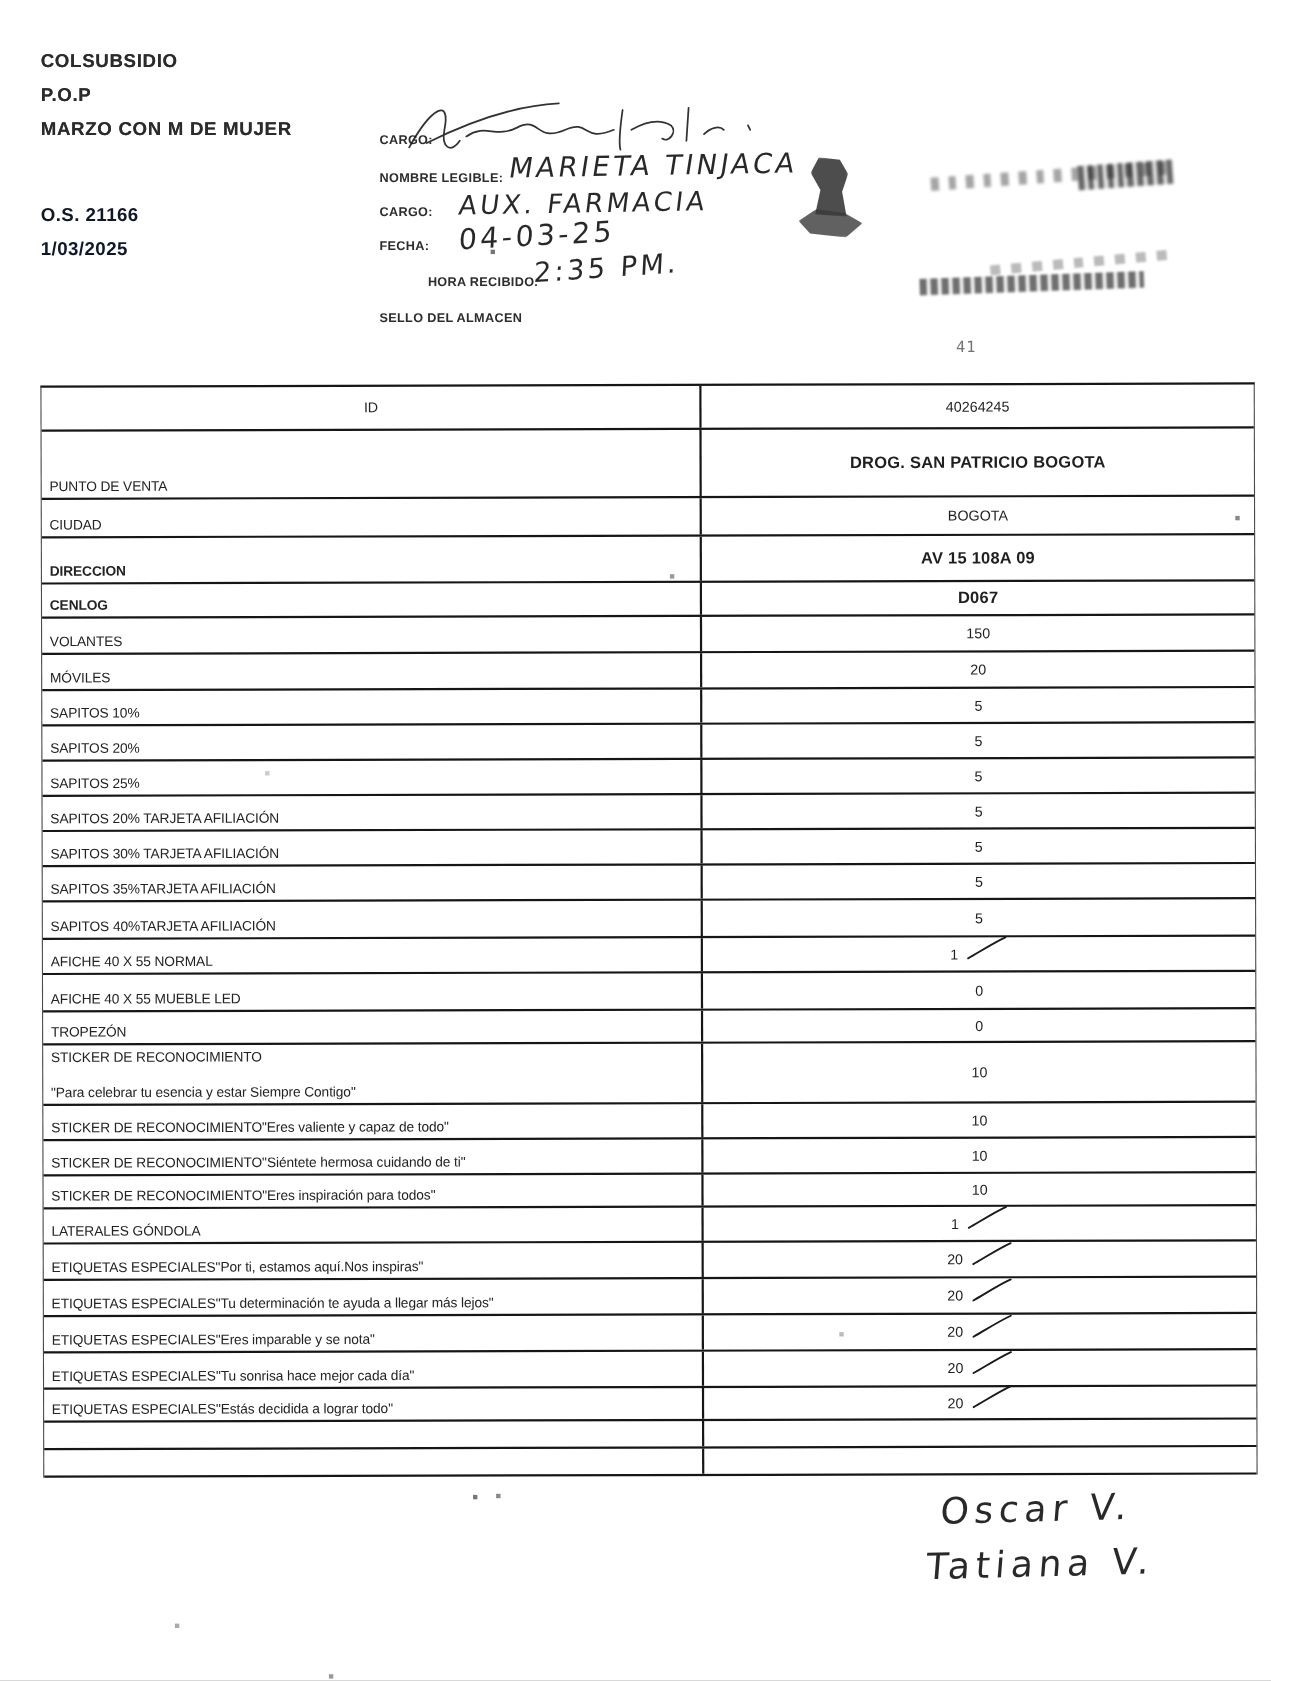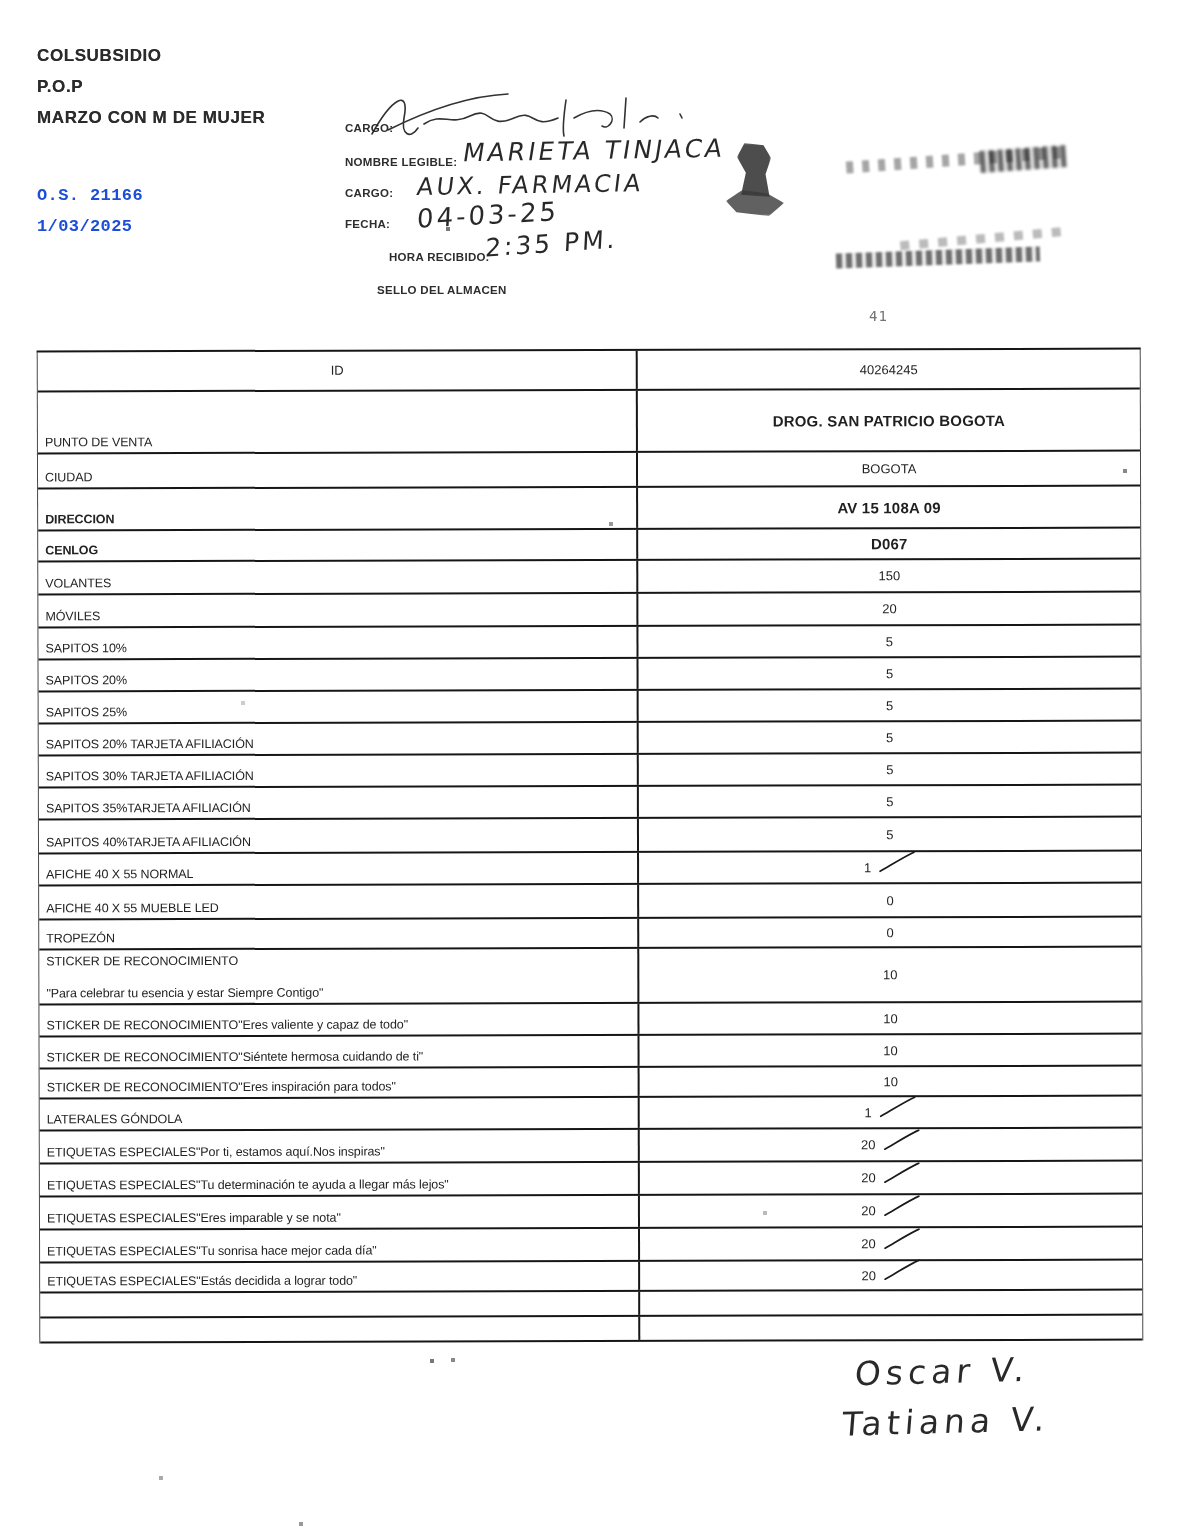--- a/index.html
+++ b/index.html
@@ -4,21 +4,21 @@
 <style>
   html,body{margin:0;padding:0;background:#9a9a9a;}
   .page{position:relative;width:1183px;height:1528px;background:#ffffff;
         font-family:"Liberation Sans",sans-serif;color:#1a1a1a;overflow:hidden;margin:0 auto;}
 
   
   .brand-block{position:absolute;left:37px;top:40px;}
   .brand-line{font-size:17px;font-weight:700;letter-spacing:.6px;line-height:31px;color:#2b2b2b;
               text-shadow:0 0 .5px #555;}
   .os-block{position:absolute;left:37px;top:180px;}
-  .os-line{font-size:17px;font-weight:700;letter-spacing:.4px;line-height:31px;color:#1d4ed8;font-family:Liberation Mono, monospace;}
+  .os-line{font-size:17px;font-weight:700;letter-spacing:.4px;line-height:31px;color:#0f172a;}
 
   
   .cert-block{position:absolute;left:345px;top:40px;width:290px;}
   .cert-line{font-size:11px;font-weight:700;line-height:13px;letter-spacing:.2px;color:#2d2d2d;}
   .fields{position:absolute;left:345px;top:0;width:520px;}
   .field-row{position:absolute;left:0;white-space:nowrap;}
   .field-label{font-size:11.5px;font-weight:700;letter-spacing:.3px;color:#2d2d2d;}
 
   .hand{position:absolute;font-family:"DejaVu Sans",sans-serif;color:#161616;
         transform:rotate(-2deg) skewX(-9deg);letter-spacing:3px;white-space:nowrap;
@@ -83,21 +83,21 @@
     <div class="os-line">1/03/2025</div>
   </div>
 
 
   <div class="fields">
       <div class="field-row" style="top: 118px;"><span class="field-label">CARGO:</span></div>
       <div class="field-row" style="top: 152px;"><span class="field-label">NOMBRE LEGIBLE:</span><span class="hand" style="left: 118px; top: -16px; font-size: 25px; transform: rotate(-1deg) skewX(-10deg);">MARIETA TINJACA</span></div>
       <div class="field-row" style="top: 183px;"><span class="field-label">CARGO:</span><span class="hand" style="left: 72px; top: -12px; font-size: 24px; transform: rotate(-1deg) skewX(-8deg);">AUX. FARMACIA</span></div>
       <div class="field-row" style="top: 214px;"><span class="field-label">FECHA:</span><span class="hand" style="left: 72px; top: -14px; font-size: 26px; transform: rotate(-3deg) skewX(-6deg);">04-03-25</span></div>
       <div class="field-row" style="top: 247px; padding-left: 44px;"><span class="field-label">HORA RECIBIDO.</span><span class="hand" style="left: 140px; top: -18px; font-size: 25px; transform: rotate(-4deg) skewX(-7deg);">2:35 PM.</span></div>
-      <div class="field-row" style="top: 280px; margin-left: 32px;"><span class="field-label">SELLO DEL ALMACEN</span></div>
+      <div class="field-row" style="top: 280px;"><span class="field-label">SELLO DEL ALMACEN</span></div>
     </div>
 
   <svg class="sig-svg" width="350" height="64" viewBox="0 0 350 64">
     <g fill="none" stroke="#1c1c1c" stroke-width="1.6" stroke-linecap="round" opacity=".9">
       <path d="M14 50 C 34 14, 52 4, 46 34 C 43 50, 52 56, 60 44"></path>
       <path d="M30 46 C 70 26, 110 12, 150 10"></path>
       <path d="M66 40 C 84 28, 92 42, 112 32 C 134 21, 128 46, 156 34 C 178 24, 172 46, 200 34"></path>
       <path d="M208 16 C 206 30, 204 44, 206 52"></path>
       <path d="M216 34 C 230 26, 242 24, 252 30 C 258 36, 250 46, 244 42"></path>
       <path d="M268 14 L 266 44"></path>

